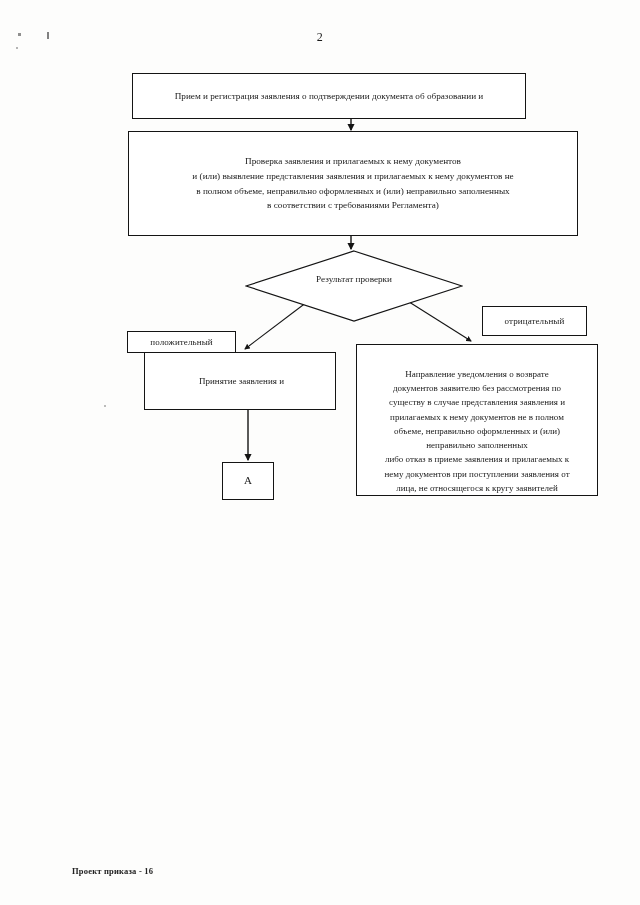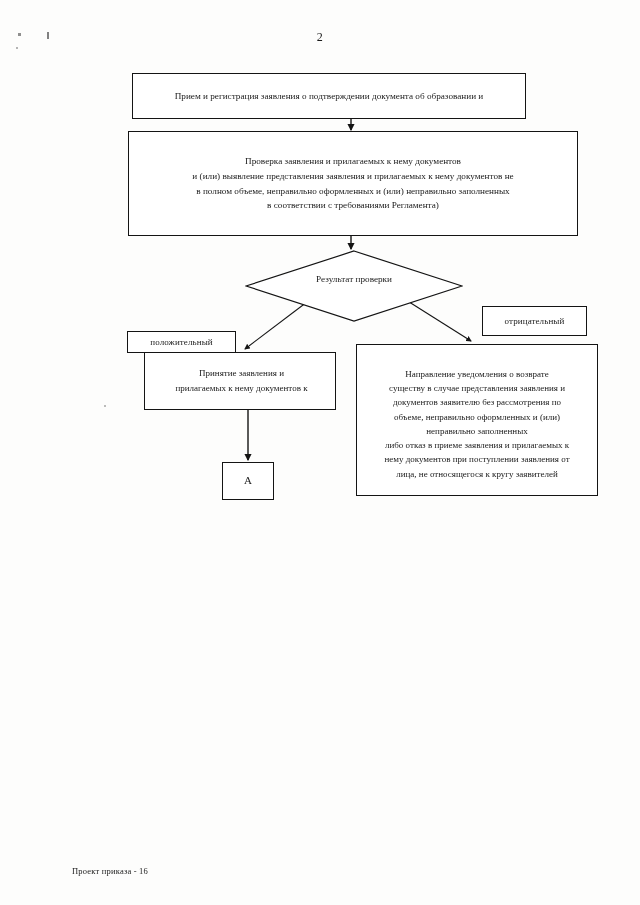--- a/index.html
+++ b/index.html
@@ -32,20 +32,21 @@
     font-size: 12px;
     letter-spacing: .5px;
   }
   .footer-note {
     position: absolute;
     left: 72px;
     top: 866px;
     font-size: 8.5px;
     letter-spacing: .2px;
     color: #222;
+    font-weight: bold;
   }
   .speck {
     position: absolute;
     background: #6b6b6b;
     opacity: .75;
   }
   .speck.a { left: 18px;  top: 33px; width: 3px;  height: 3px; }
   .speck.b { left: 47px;  top: 32px; width: 2px;  height: 7px; opacity:.85;}
   .speck.c { left: 16px;  top: 47px; width: 2px;  height: 2px; opacity:.5;}
   .speck.d { left: 104px; top: 405px; width: 2px; height: 2px; opacity:.45;}
@@ -175,29 +176,29 @@
     <div class="diamond-label">Результат проверки</div>
   </div>
 
   <div class="label-chip" id="label-positive">положительный</div>
 
   <div class="label-chip" id="label-negative">отрицательный</div>
 
   <div class="node" id="node-accept">
     <span class="txt">
       <span>Принятие заявления и</span>
-      <span>прилагаемых к нему документов к</span>
     </span>
   </div>
 
   <div class="node" id="node-refusal">
     <span class="txt">
       <span>Направление уведомления о возврате</span>
+      <span>документов заявителю без рассмотрения по</span>
       <span>существу в случае  представления заявления и</span>
-      <span>документов заявителю без рассмотрения по</span>
+      <span>прилагаемых к нему документов не в полном</span>
       <span>объеме, неправильно оформленных и (или)</span>
       <span>неправильно заполненных</span>
       <span>либо отказ в приеме заявления и прилагаемых к</span>
       <span>нему документов при поступлении заявления от</span>
       <span>лица, не относящегося к кругу заявителей</span>
     </span>
   </div>
 
   <div class="node" id="node-terminal">А</div>
 

